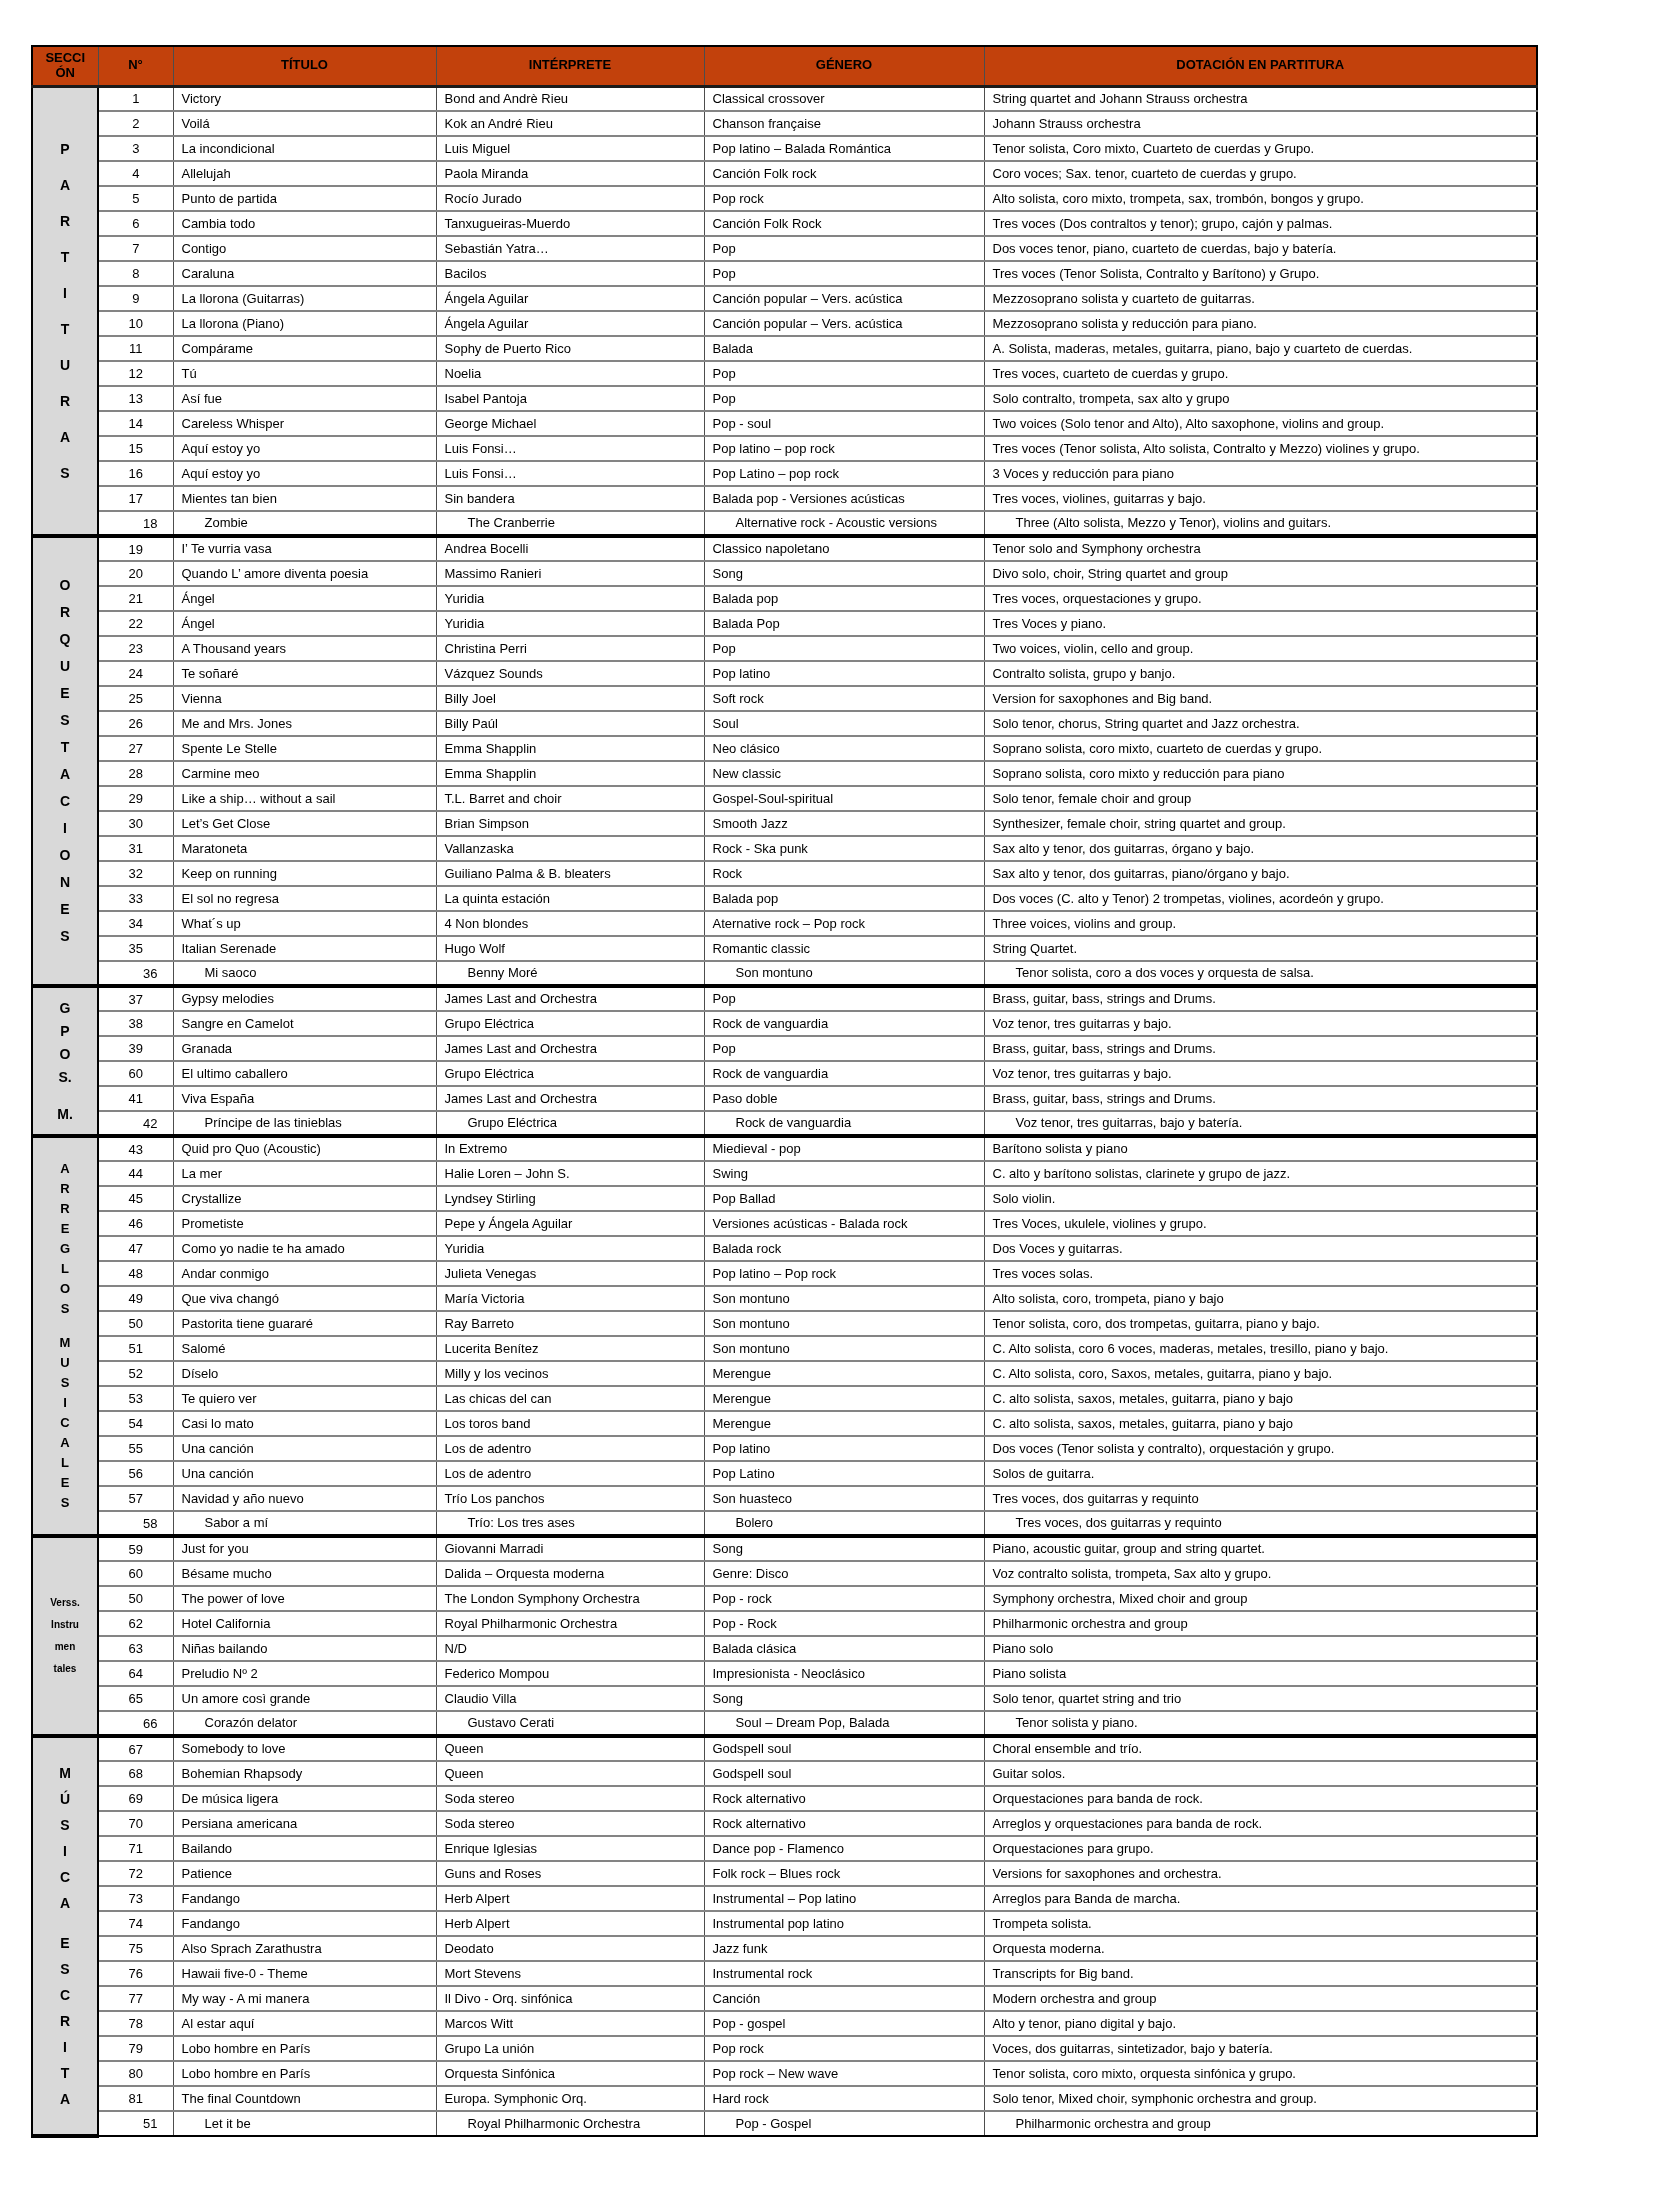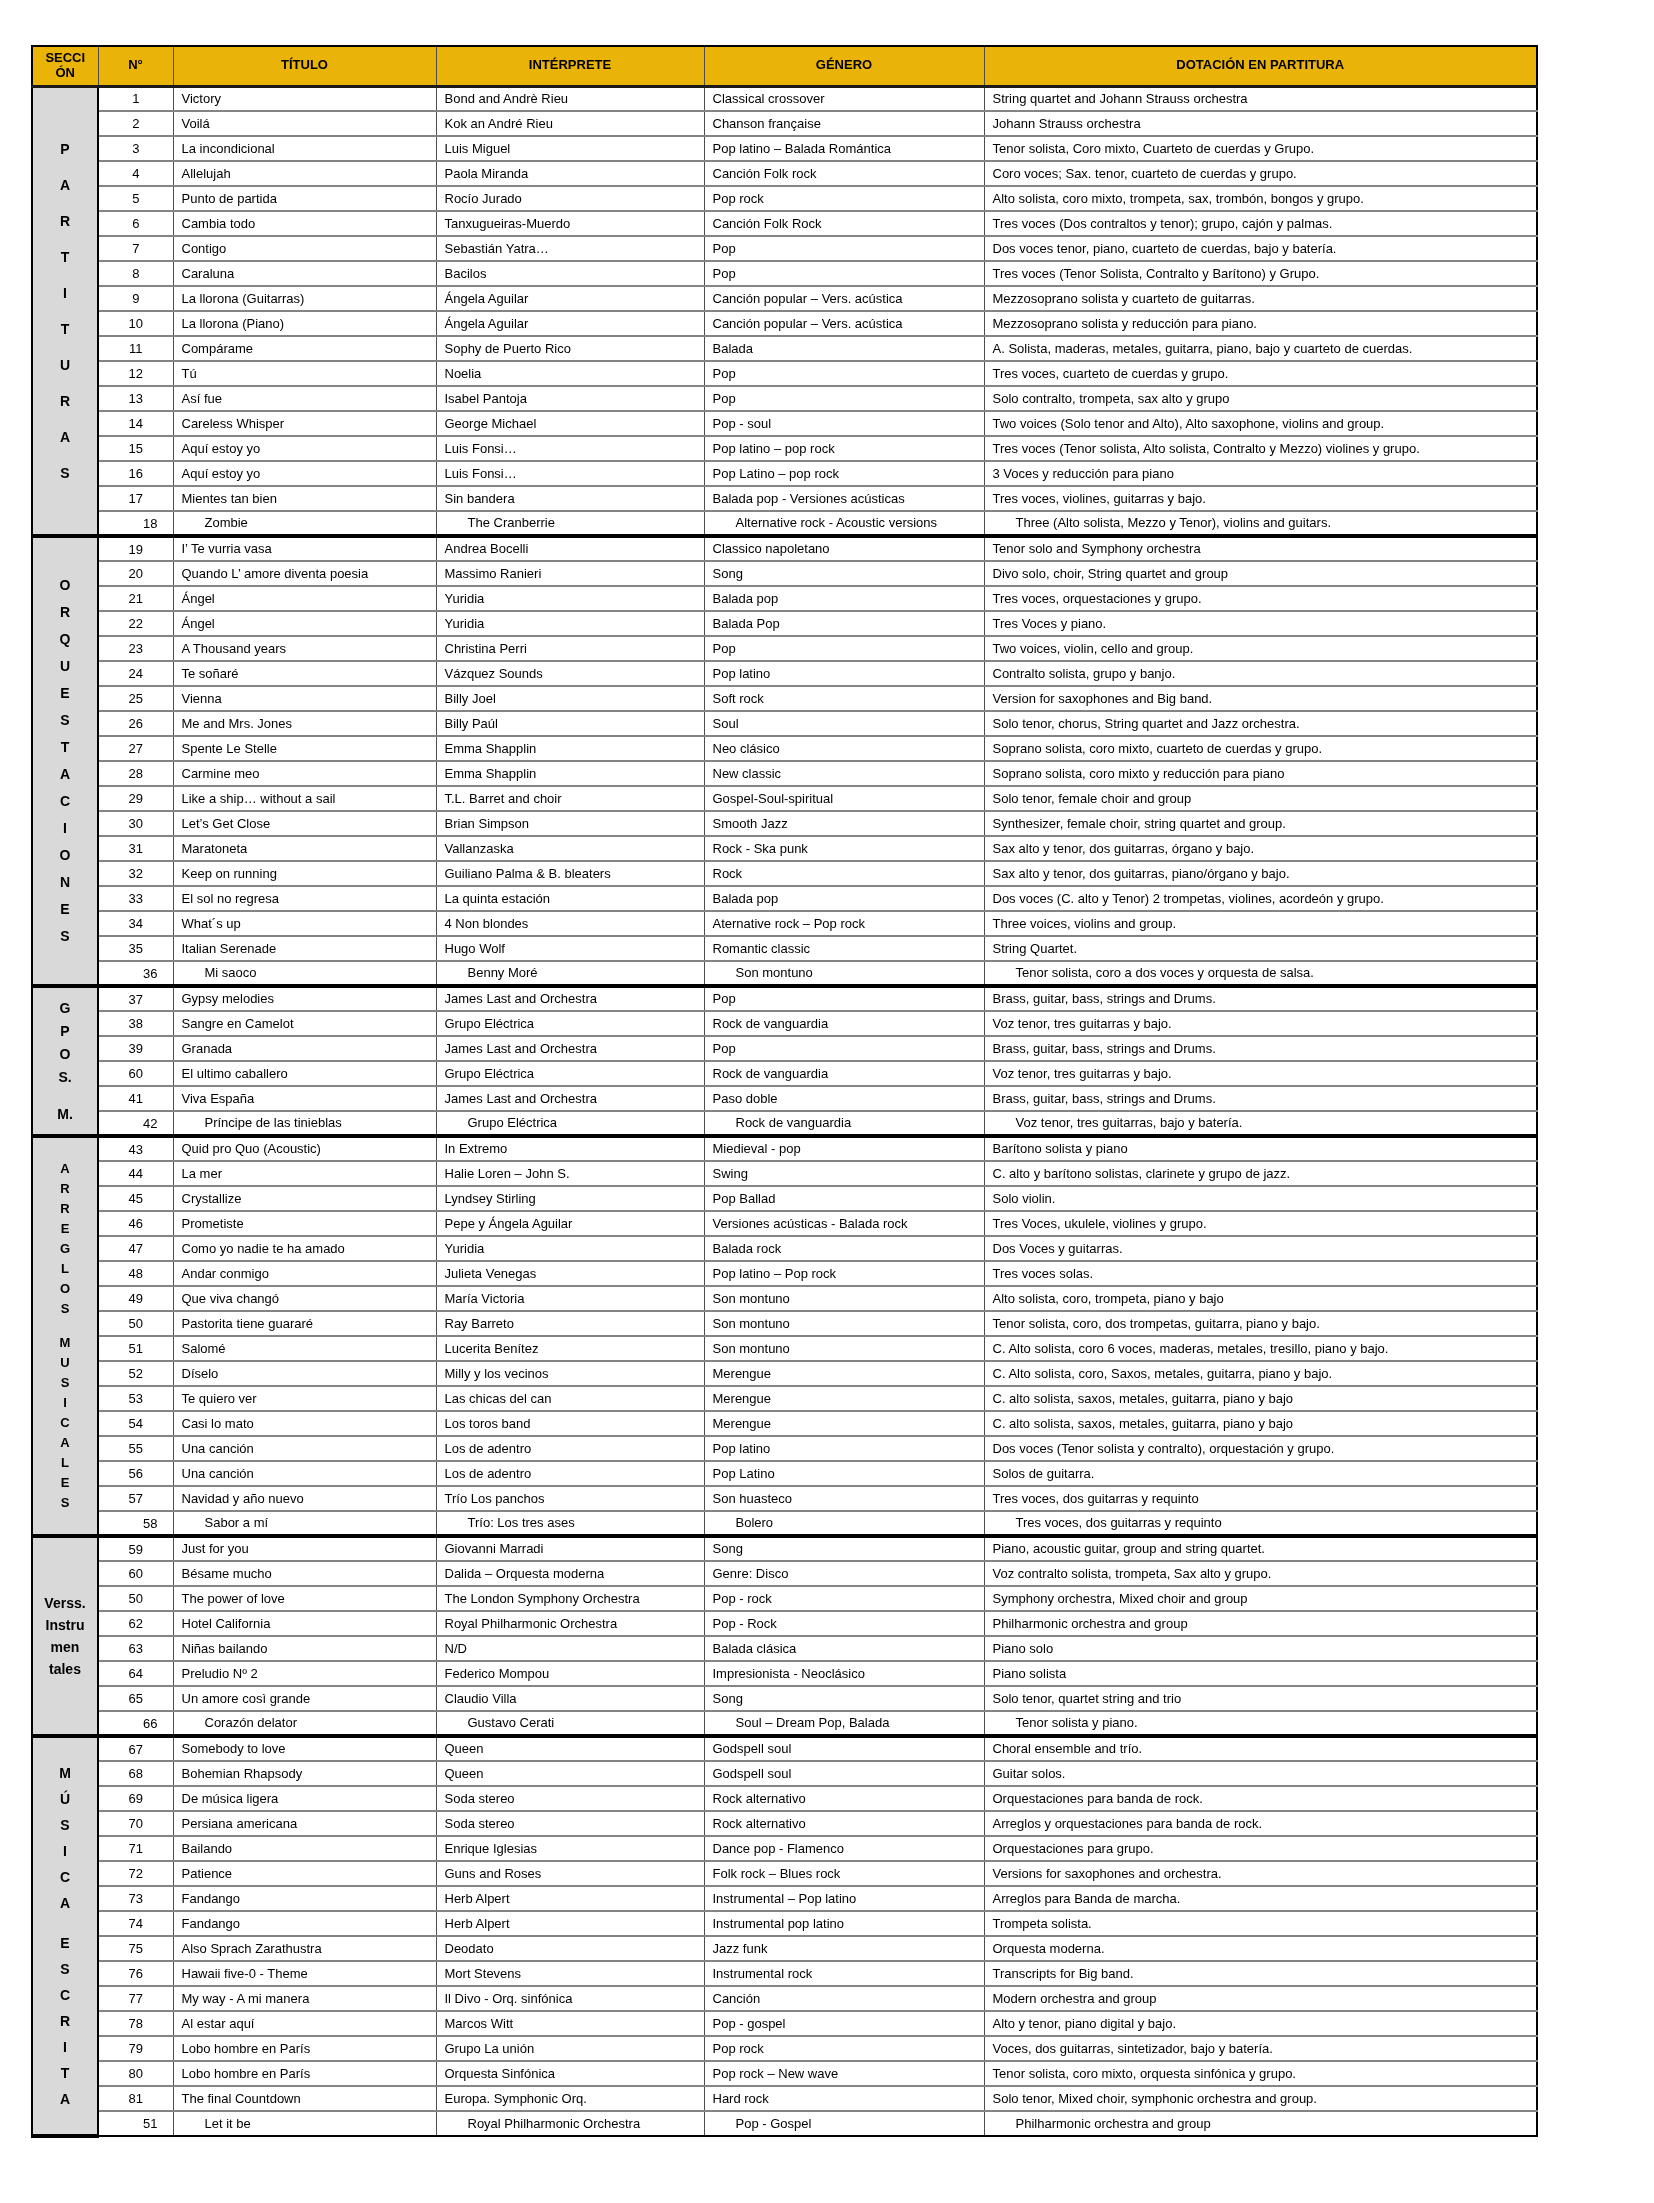--- a/index.html
+++ b/index.html
@@ -18,21 +18,21 @@
     border:2px solid #000;
   }
   col.c-sec { width:66px; }
   col.c-num { width:75px; }
   col.c-tit { width:263px; }
   col.c-int { width:268px; }
   col.c-gen { width:280px; }
   col.c-dot { width:553px; }
 
   thead th {
-    background:#eab308;
+    background:#c2410c;
     font-weight:bold;
     font-size:13px;
     text-align:center;
     vertical-align:middle;
     height:40px;
     border-left:1px solid #4d4d4d;
     border-bottom:3px solid #1a1a1a;
     padding:0 4px;
     line-height:1.15;
   }
@@ -65,21 +65,21 @@
   }
   .sec-label {
     font-weight:bold;
     font-size:14px;
     text-align:center;
   }
   .sec-partituras .sec-label        { line-height:36px; }
   .sec-orquestaciones .sec-label    { line-height:27px; }
   .sec-gpos-m .sec-label            { line-height:23px; }
   .sec-arreglos-musicales .sec-label{ line-height:20px; font-size:13px; }
-  .sec-verss-instrumentales .sec-label { line-height:22px; font-size:14px; }
+  .sec-verss-instrumentales .sec-label { line-height:22px; font-size:10px; }
   .sec-musica-escrita .sec-label    { line-height:26px; }
   .sec-gap { height:14px; }
 </style>
 </head>
 <body>
 
 <table id="repertoire">
   <colgroup>
     <col class="c-sec">
       <col class="c-num">

